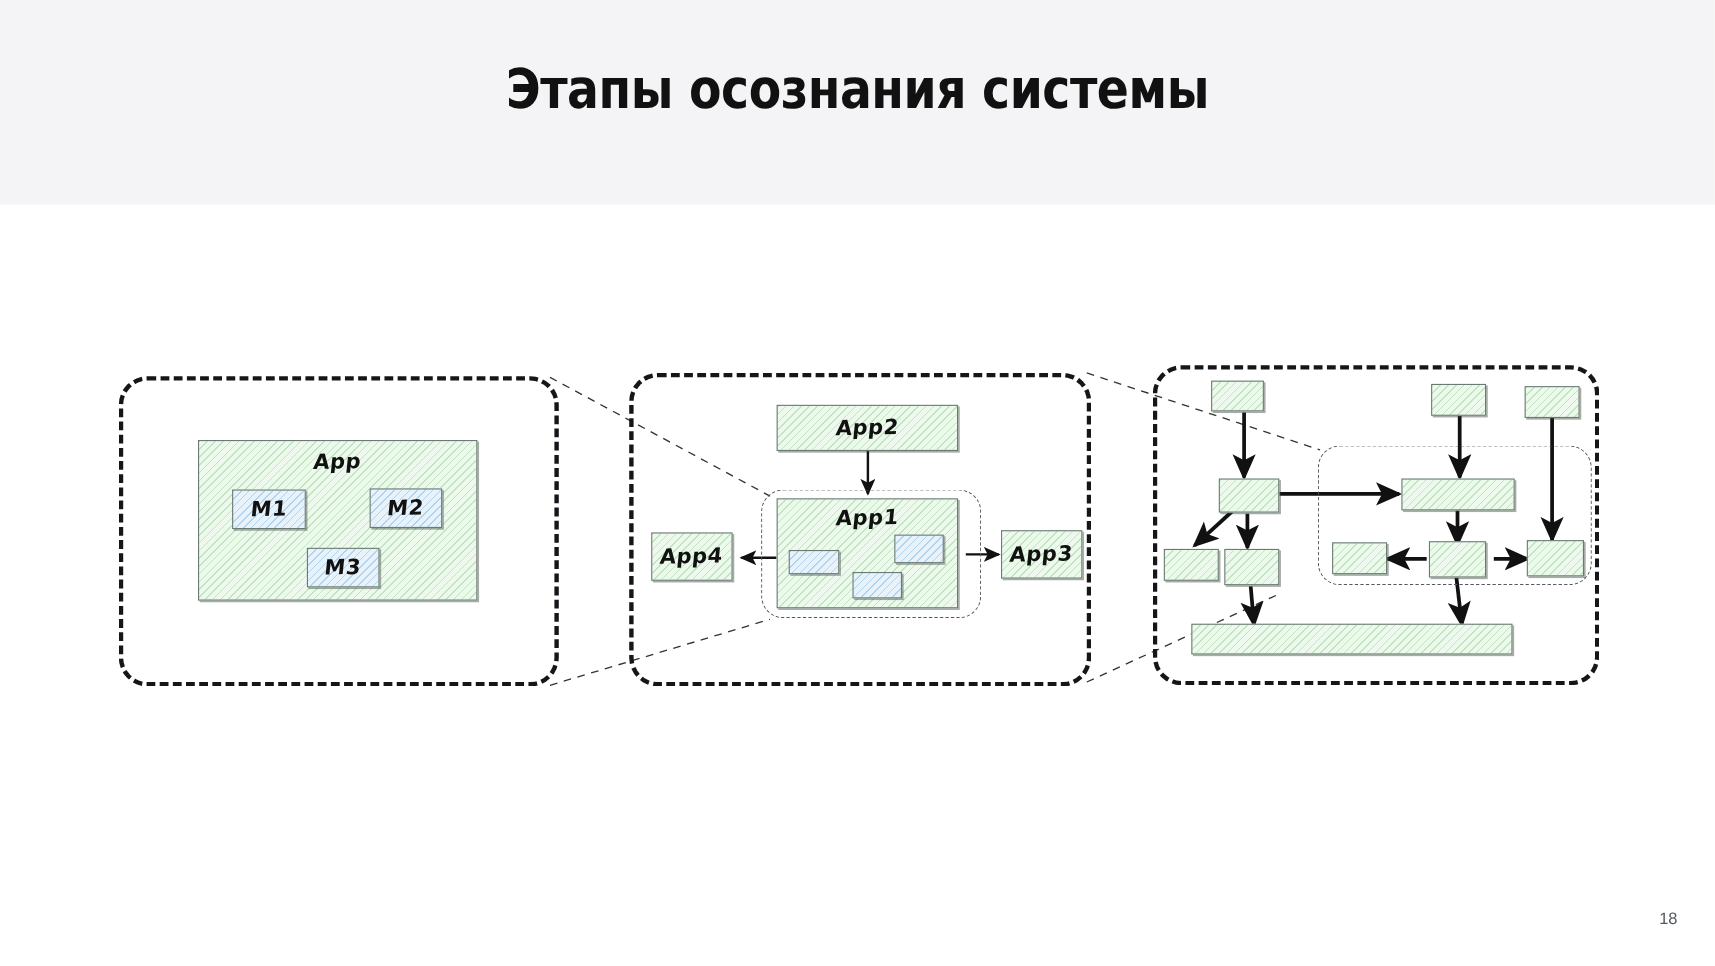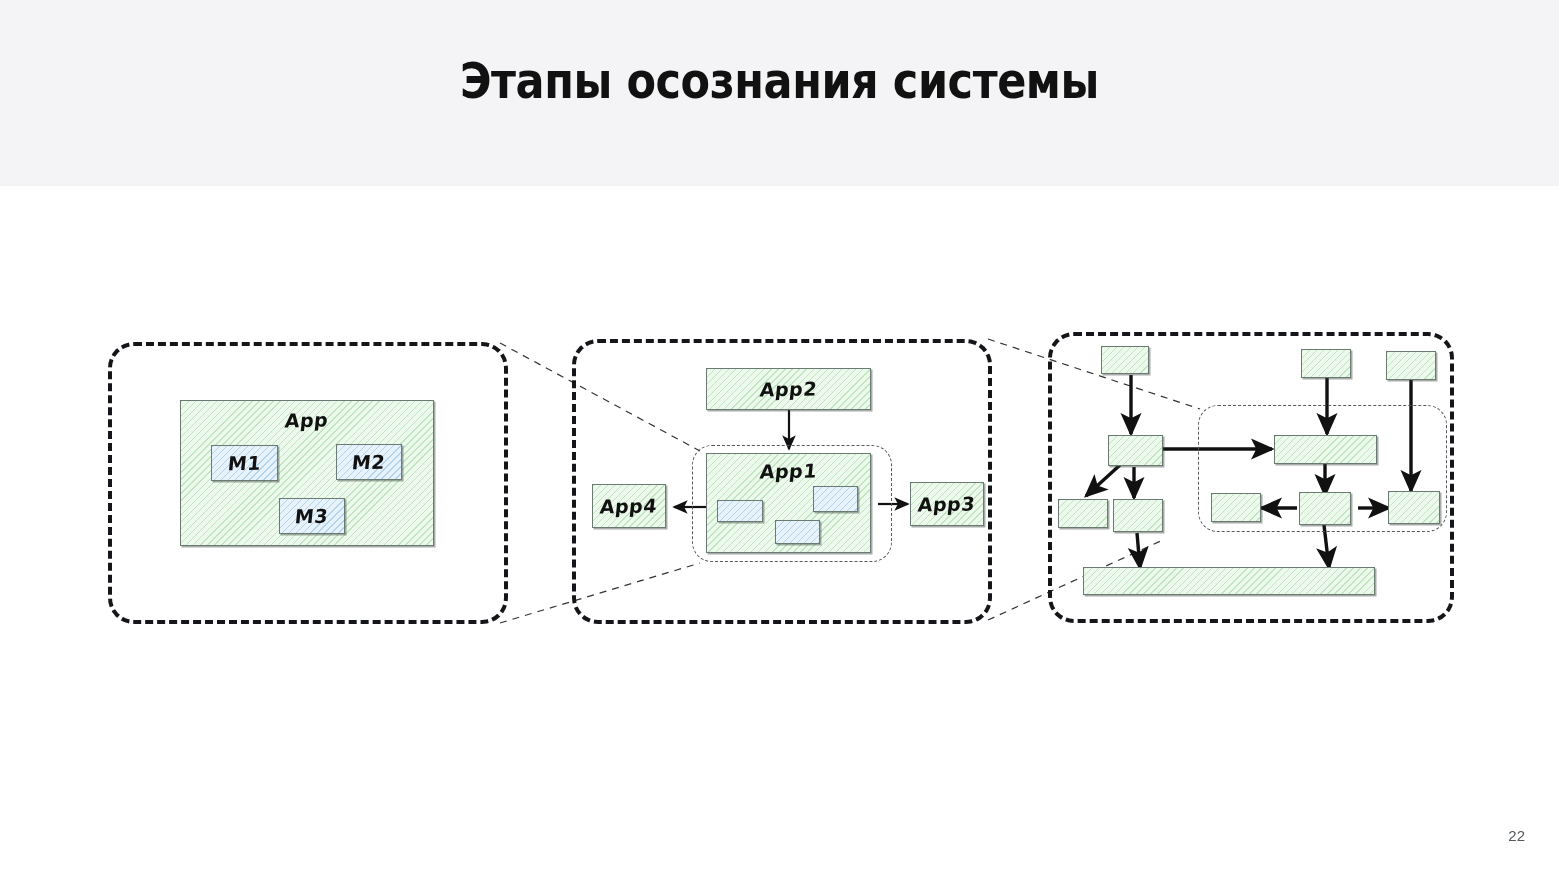--- a/index.html
+++ b/index.html
@@ -178,13 +178,13 @@
   <div class="box hatch-green" style="left:1301px;top:163px;width:50px;height:29px;"></div>
   <div class="box hatch-green" style="left:1274px;top:249px;width:103px;height:29px;"></div>
   <div class="box hatch-green" style="left:1211px;top:307px;width:50px;height:29px;"></div>
   <div class="box hatch-green" style="left:1299px;top:306px;width:52px;height:33px;"></div>
   <div class="box hatch-green" style="left:1388px;top:305px;width:52px;height:33px;"></div>
   <div class="box hatch-green" style="left:1386px;top:165px;width:50px;height:29px;"></div>
   <div class="box hatch-green" style="left:1083px;top:381px;width:292px;height:28px;"></div>
 
 </div>
 
-<div id="page-number">22</div>
+<div id="page-number">18</div>
 
 </body></html>

